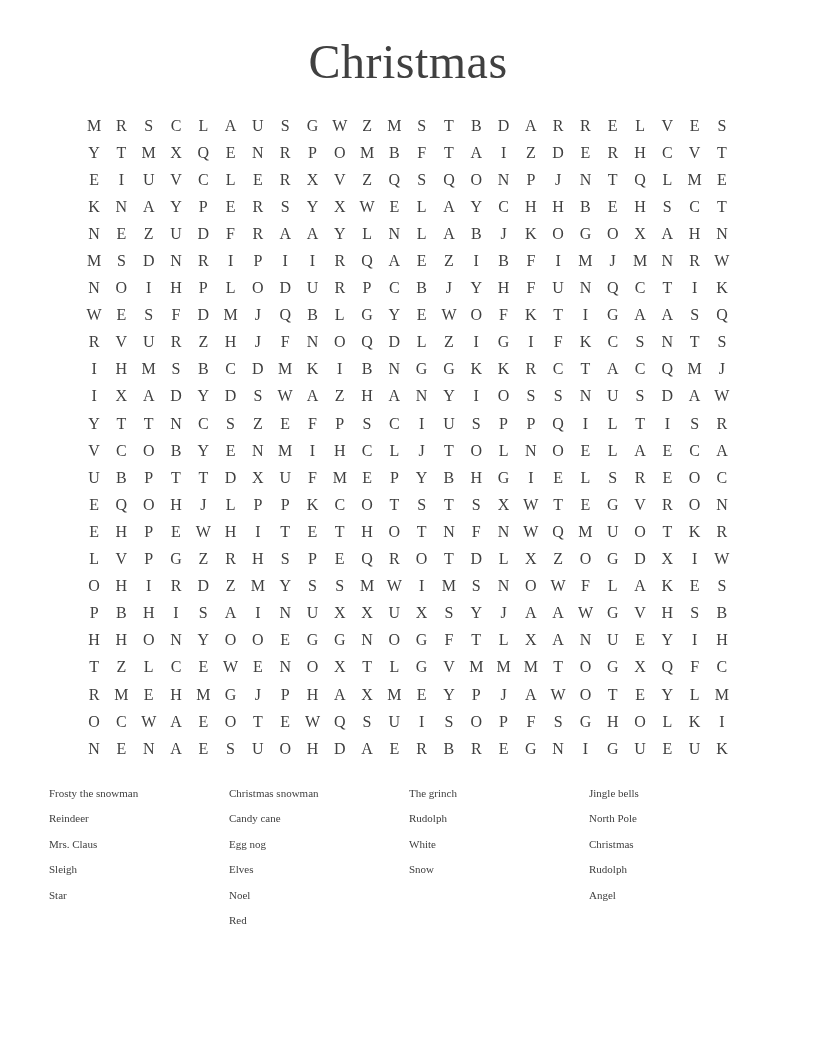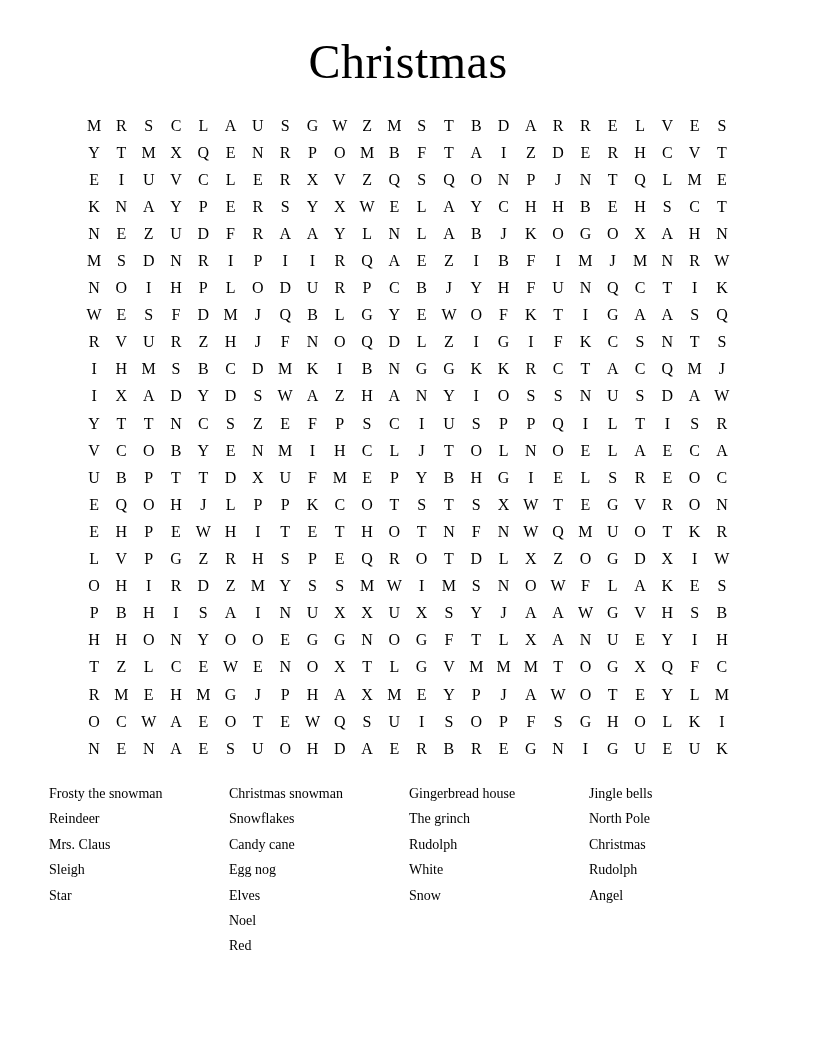--- a/index.html
+++ b/index.html
@@ -5,21 +5,21 @@
   html, body {
     margin: 0;
     padding: 0;
     background: #ffffff;
   }
   .page {
     position: relative;
     width: 816px;
     height: 1056px;
     background: #ffffff;
-    color: #000000;
+    color: #404040;
     font-family: "Liberation Serif", "DejaVu Serif", serif;
     overflow: hidden;
   }
   .title {
     position: absolute;
     top: 36px;
     left: 0;
     width: 100%;
     text-align: center;
     font-size: 48px;
@@ -48,21 +48,21 @@
     position: absolute;
     top: 781px;
     left: 49px;
     display: flex;
     flex-direction: row;
   }
   .word-col {
     width: 180px;
   }
   .word {
-    font-size: 14px;
+    font-size: 11px;
     line-height: 25.4px;
     white-space: nowrap;
   }
 </style>
 </head>
 <body>
 
 <div class="page">
   <h1 class="title">Christmas</h1>
 
@@ -648,29 +648,27 @@
   <div class="word-list">
       <div class="word-col">
         <div class="word">Frosty the snowman</div>
         <div class="word">Reindeer</div>
         <div class="word">Mrs. Claus</div>
         <div class="word">Sleigh</div>
         <div class="word">Star</div>
       </div>
       <div class="word-col">
         <div class="word">Christmas snowman</div>
-        <div class="word">Snowflakes</div>
         <div class="word">Candy cane</div>
         <div class="word">Egg nog</div>
         <div class="word">Elves</div>
         <div class="word">Noel</div>
         <div class="word">Red</div>
       </div>
       <div class="word-col">
-        <div class="word">Gingerbread house</div>
         <div class="word">The grinch</div>
         <div class="word">Rudolph</div>
         <div class="word">White</div>
         <div class="word">Snow</div>
       </div>
       <div class="word-col">
         <div class="word">Jingle bells</div>
         <div class="word">North Pole</div>
         <div class="word">Christmas</div>
         <div class="word">Rudolph</div>

